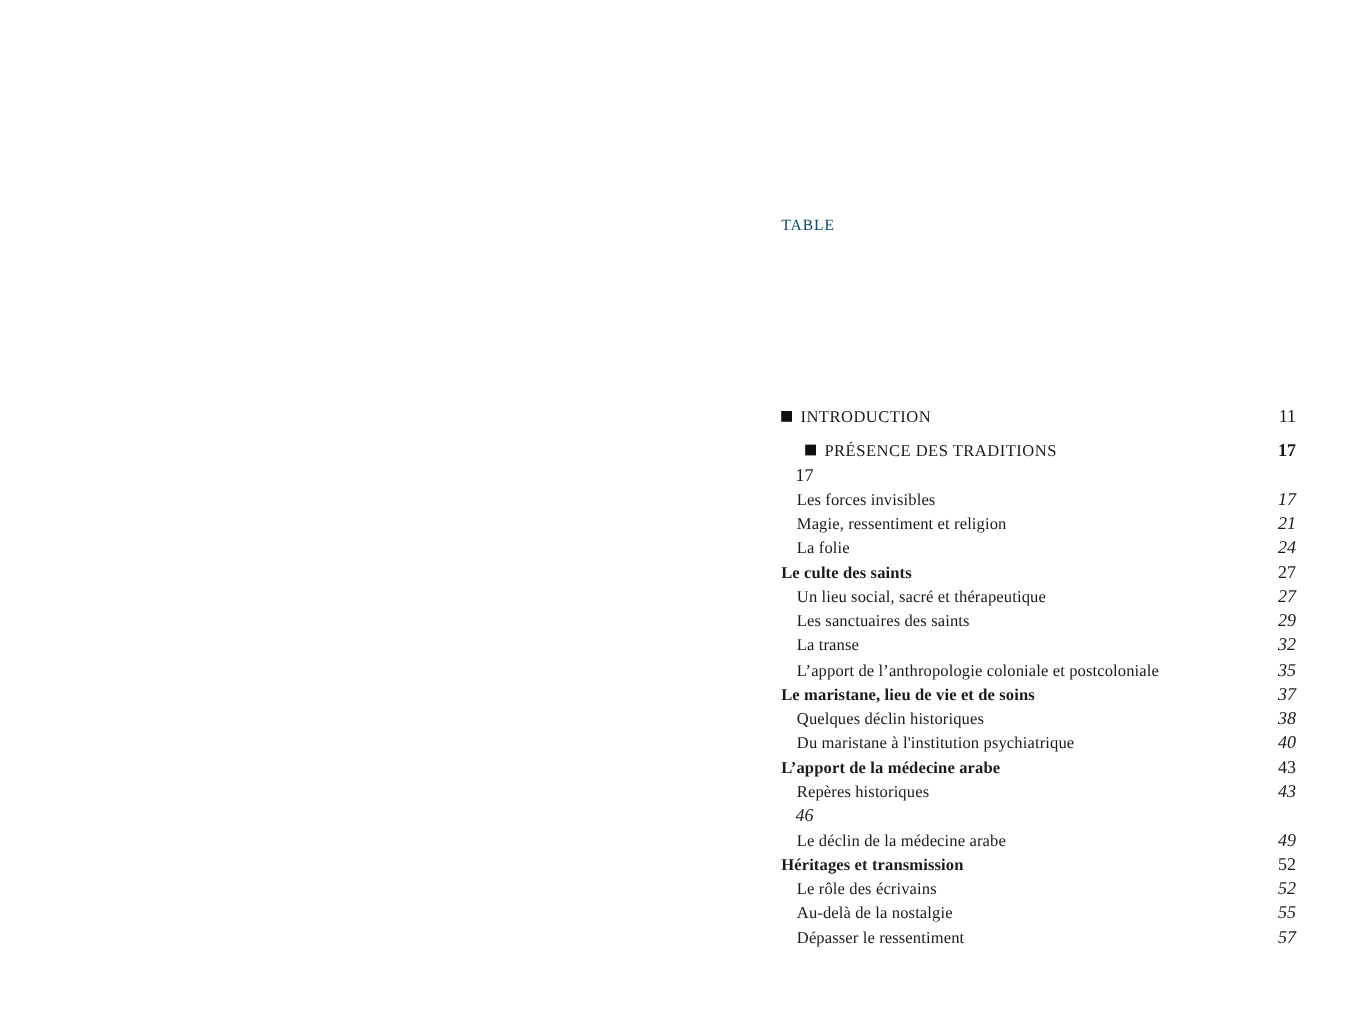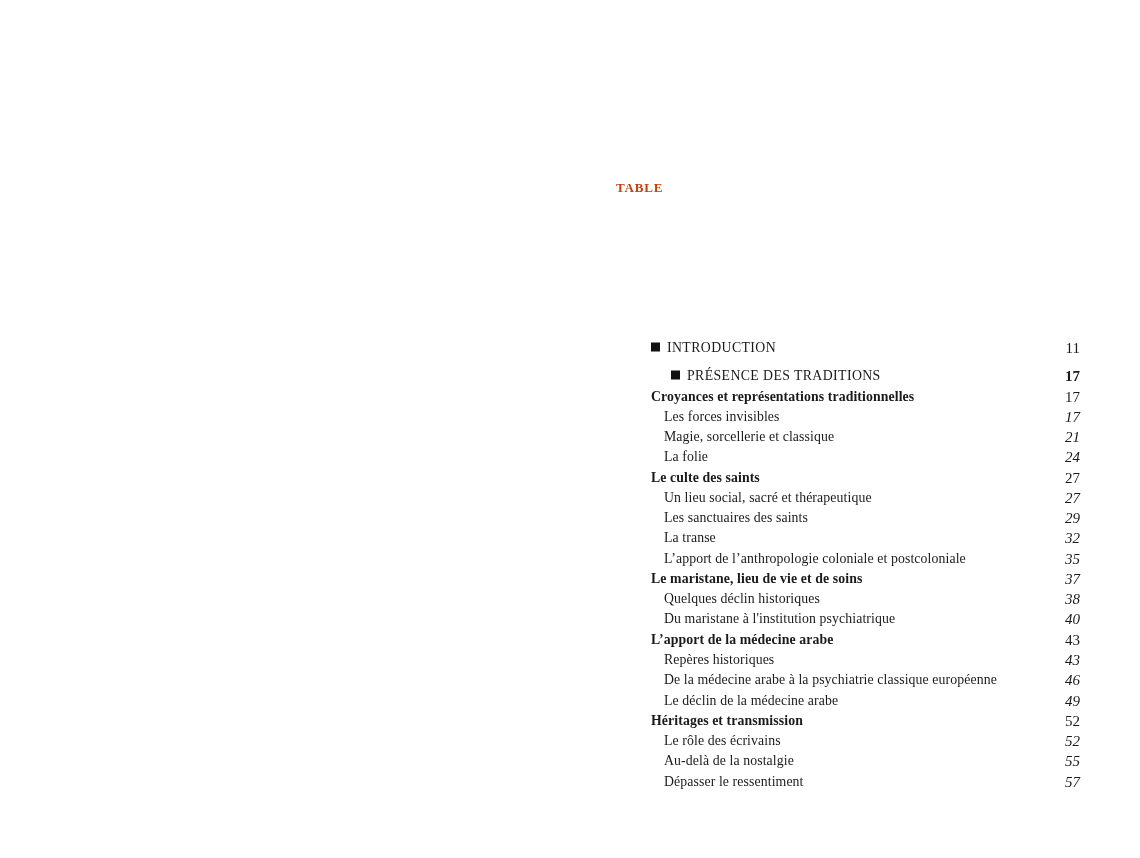--- a/index.html
+++ b/index.html
@@ -11,26 +11,26 @@
     position: relative;
     width: 1140px;
     height: 858px;
     background: #ffffff;
     font-family: "Liberation Serif", "DejaVu Serif", serif;
     color: #1a1a1a;
     overflow: hidden;
   }
   .toc-title {
     position: absolute;
-    left: 616px;
+    left: 651px;
     top: 180px;
     font-size: 13px;
-    font-weight: bold;
+    font-weight: normal;
     letter-spacing: 0.8px;
-    color: #c2410c;
+    color: #0c4a6e;
   }
   .toc-block {
     position: absolute;
     left: 651px;
     top: 338px;
     width: 429px;
   }
   .toc-row {
     display: flex;
     justify-content: space-between;
@@ -80,29 +80,28 @@
   <div class="toc-block">
       <div class="toc-row level-part">
     <span class="label"><span class="marker"></span><span class="label-text">INTRODUCTION</span></span>
     <span class="pg">11</span>
   </div>
       <div class="toc-row level-part gap-before">
     <span class="label"><span class="marker"></span><span class="label-text">PRÉSENCE DES TRADITIONS</span></span>
     <span class="pg bold">17</span>
   </div>
       <div class="toc-row level-section">
-    <span class="label"><span class="label-text">Croyances et représentations traditionnelles</span></span>
     <span class="pg">17</span>
   </div>
       <div class="toc-row level-sub">
     <span class="label"><span class="label-text">Les forces invisibles</span></span>
     <span class="pg italic">17</span>
   </div>
       <div class="toc-row level-sub">
-    <span class="label"><span class="label-text">Magie, sorcellerie et classique</span></span>
+    <span class="label"><span class="label-text">Magie, ressentiment et religion</span></span>
     <span class="pg italic">21</span>
   </div>
       <div class="toc-row level-sub">
     <span class="label"><span class="label-text">La folie</span></span>
     <span class="pg italic">24</span>
   </div>
       <div class="toc-row level-section">
     <span class="label"><span class="label-text">Le culte des saints</span></span>
     <span class="pg">27</span>
   </div>
@@ -136,21 +135,20 @@
   </div>
       <div class="toc-row level-section">
     <span class="label"><span class="label-text">L’apport de la médecine arabe</span></span>
     <span class="pg">43</span>
   </div>
       <div class="toc-row level-sub">
     <span class="label"><span class="label-text">Repères historiques</span></span>
     <span class="pg italic">43</span>
   </div>
       <div class="toc-row level-sub">
-    <span class="label"><span class="label-text">De la médecine arabe à la psychiatrie classique européenne</span></span>
     <span class="pg italic">46</span>
   </div>
       <div class="toc-row level-sub">
     <span class="label"><span class="label-text">Le déclin de la médecine arabe</span></span>
     <span class="pg italic">49</span>
   </div>
       <div class="toc-row level-section">
     <span class="label"><span class="label-text">Héritages et transmission</span></span>
     <span class="pg">52</span>
   </div>

